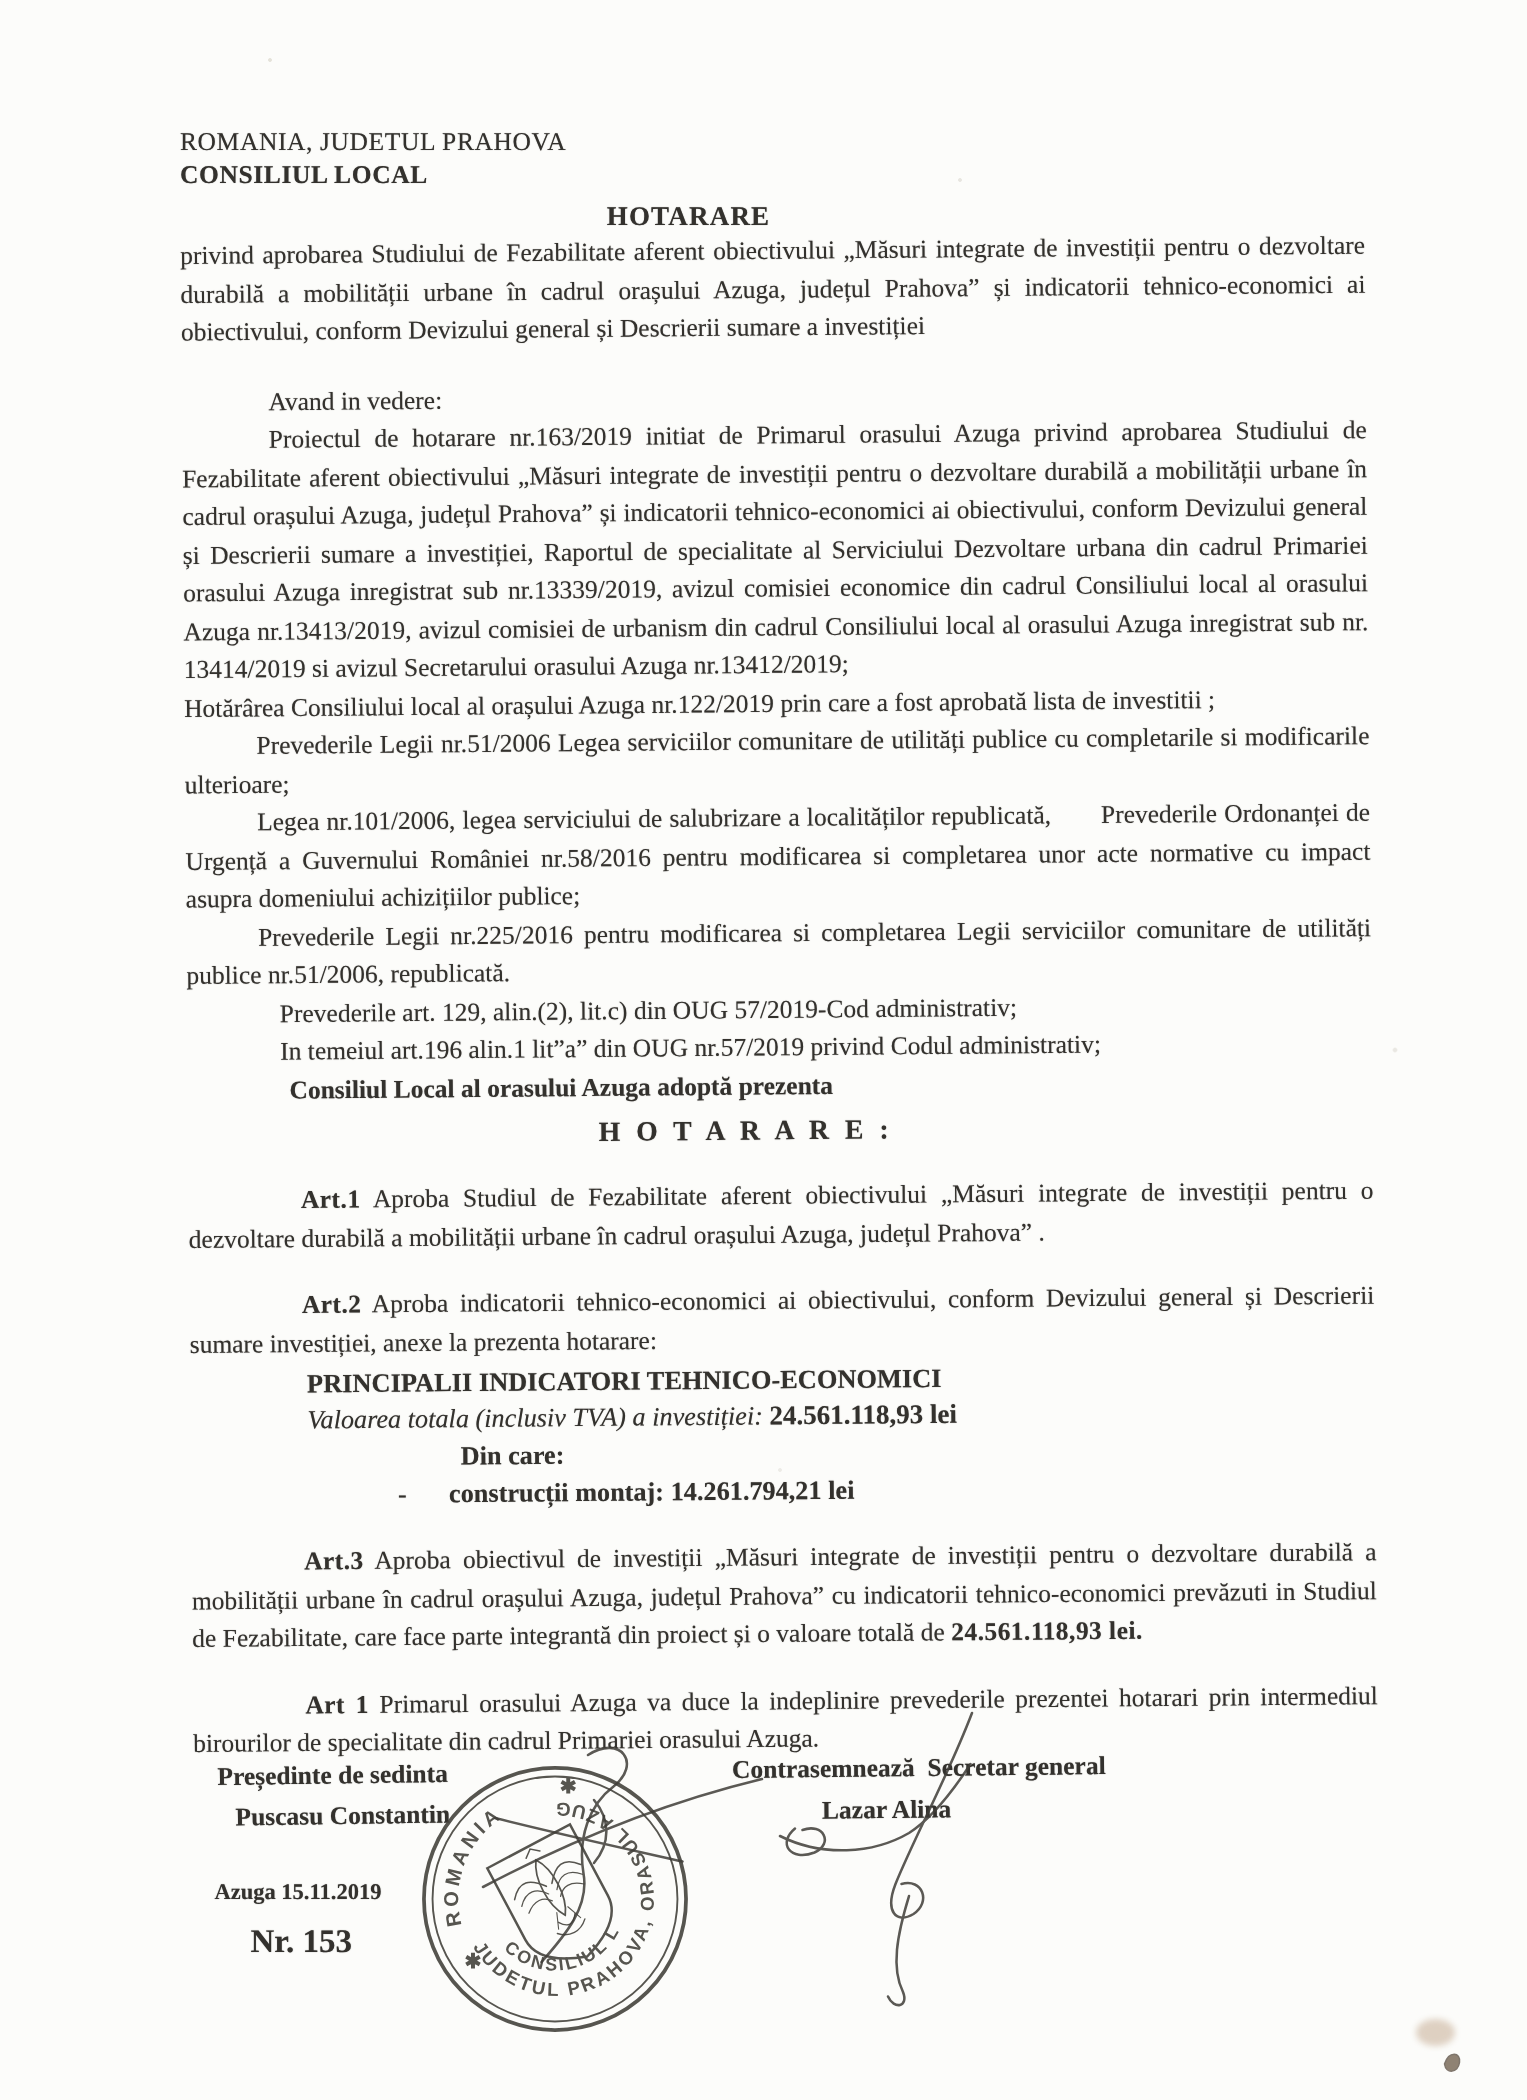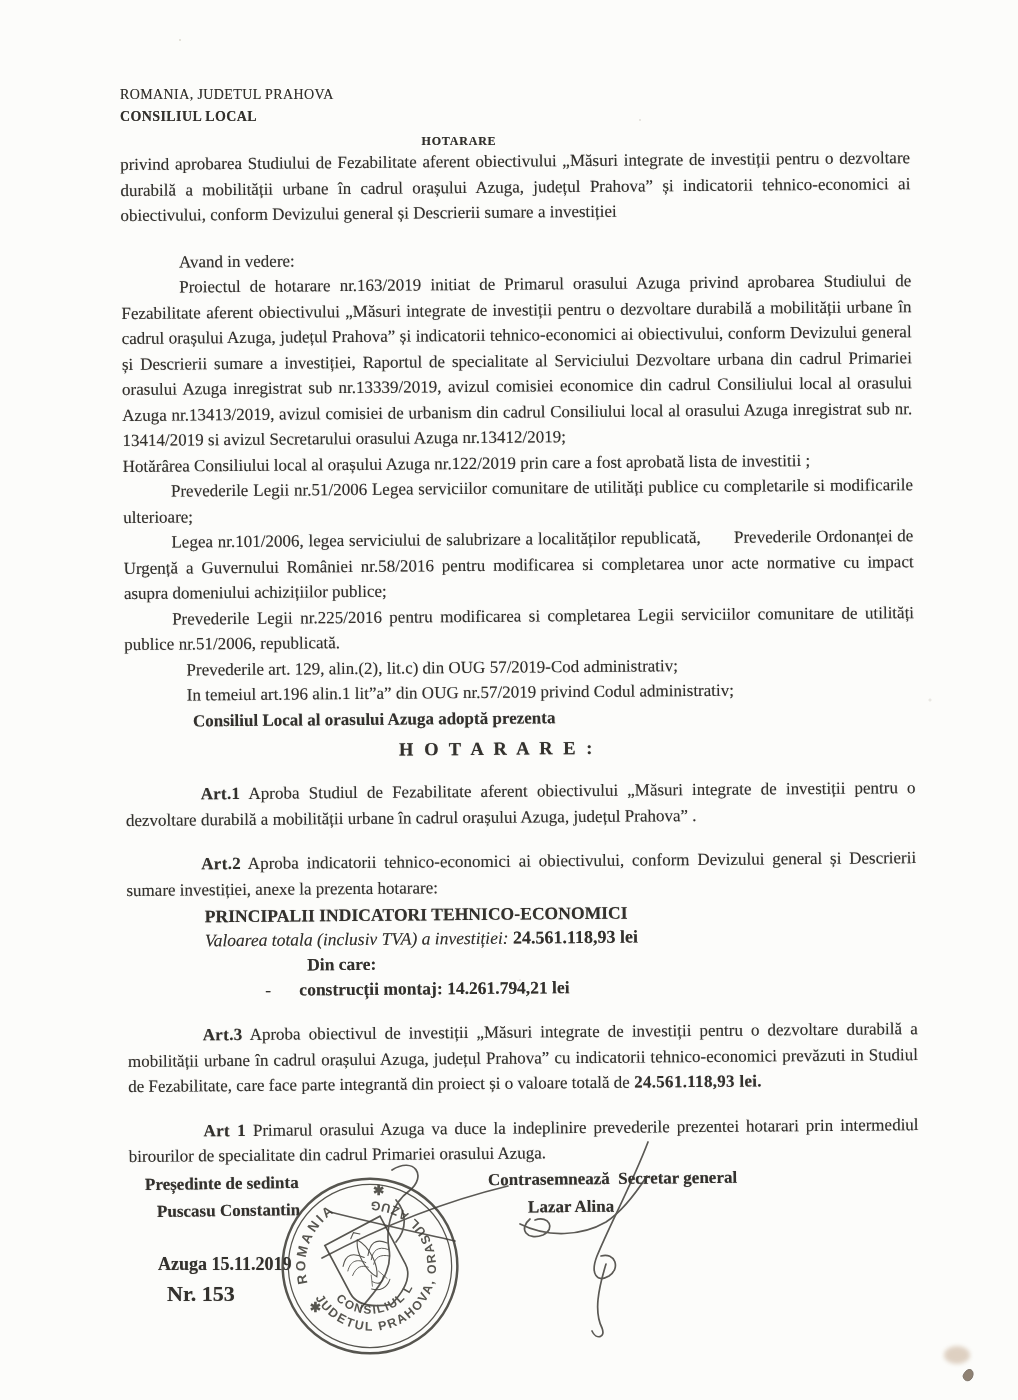--- a/index.html
+++ b/index.html
@@ -16,25 +16,25 @@
     background-image:
       radial-gradient(circle 1px at 180px 40px, rgba(160,150,120,.25) 0 1px, transparent 1.5px),
       radial-gradient(circle 1px at 640px 120px, rgba(150,140,120,.2) 0 1px, transparent 1.5px),
       radial-gradient(circle 1.5px at 930px 700px, rgba(150,140,120,.18) 0 1px, transparent 2px),
       radial-gradient(circle 1px at 520px 980px, rgba(150,140,120,.15) 0 1px, transparent 1.5px);
     color:#33312d;
   }
   .content {
     position:absolute; left:120px; top:84px; width:790px;
   }
-  .hdr-line { font-size:14px; line-height:21.5px; letter-spacing:.4px;
+  .hdr-line { font-size:17px; line-height:21.5px; letter-spacing:.4px;
     text-shadow:0 0 .6px rgba(50,48,44,.55); }
   .hdr-line.bold { font-weight:700; }
   .doc-title {
-    text-align:center; font-weight:700; font-size:12px; margin-top:7px;
+    text-align:center; font-weight:700; font-size:18px; margin-top:7px;
     letter-spacing:.8px; padding-right:112px;
     text-shadow:0 0 .6px rgba(50,48,44,.6);
   }
   .tilt { transform:rotate(-0.5deg); transform-origin:0 0; }
   p.body {
     font-size:17px; line-height:25.5px; text-align:justify;
     text-shadow:0 0 .7px rgba(55,52,48,.5);
   }
   .subtitle { margin-top:3px; line-height:25px; }
   .lead { margin-top:21px; text-indent:58px; text-align:left; }
@@ -60,22 +60,22 @@
   .din-care { font-weight:700; font-size:17.5px; line-height:25px; padding-left:180px;
     text-shadow:0 0 .6px rgba(55,52,48,.5); }
   .item-line { font-weight:700; font-size:17.5px; line-height:25px; padding-left:138px;
     text-shadow:0 0 .6px rgba(55,52,48,.5); }
   .item-line .dash { display:inline-block; width:34px; font-weight:400; }
   .sig { position:absolute; font-weight:700; font-size:17px;
     text-shadow:0 0 .7px rgba(50,48,44,.55); white-space:nowrap; }
   .sig-left-title  { left:145px; top:1174px; transform:rotate(-0.8deg); }
   .sig-left-name   { left:157px; top:1201px; transform:rotate(-0.8deg); }
   .sig-right-title { left:488px; top:1169px; transform:rotate(-0.6deg); }
-  .sig-right-name  { left:528px; top:1197px; transform:rotate(-0.6deg); }
-  .foot-date { left:158px; top:1254px; font-size:18px; }
+  .sig-right-name  { left:548px; top:1197px; transform:rotate(-0.6deg); }
+  .foot-date { left:143px; top:1254px; font-size:15px; }
   .foot-num  { left:143px; top:1281px; font-size:22px;margin-left:24px; }
   .stamp-svg { position:absolute; left:266px; top:1162px; width:208px; height:208px;
     opacity:.9; }
   .overlay { position:absolute; inset:0; width:100%; height:100%; pointer-events:none; }
   .stamp-ring-text { font-family:"Liberation Sans", sans-serif; font-size:13px;
     font-weight:700; fill:#45433d; letter-spacing:2.5px; }
   .stamp-inner-text { font-family:"Liberation Sans", sans-serif; font-size:11.5px;
     font-weight:700; fill:#45433d; letter-spacing:1.5px; }
 </style>
 </head>

